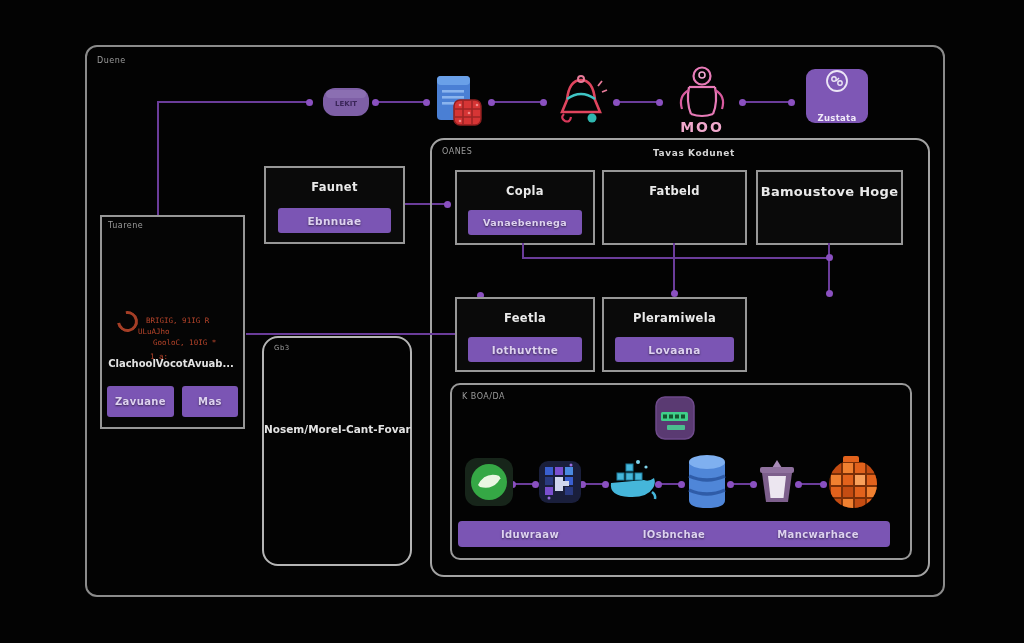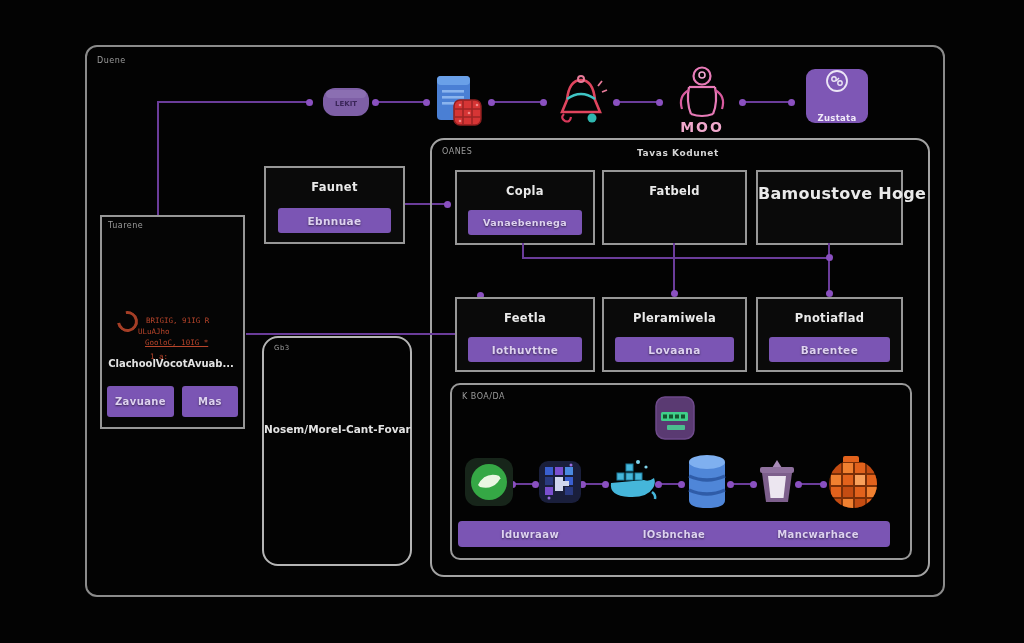--- a/index.html
+++ b/index.html
@@ -13,21 +13,21 @@
   .nbox{position:absolute;background:#0a0a0a;border:2px solid #979797;}
   .nbox .t{margin-top:12px;text-align:center;font-size:11.5px;font-weight:bold;color:#eaeaea;
            letter-spacing:.3px;white-space:nowrap;}
   .pbtn{position:absolute;background:#7b55b4;border-radius:3px;color:#ded2f0;font-weight:bold;
         display:flex;align-items:center;justify-content:center;font-size:10.5px;letter-spacing:.4px;
         text-shadow:0 1px 2px rgba(0,0,0,.55);white-space:nowrap;cursor:pointer;}
   .icon{position:absolute;}
   .code{position:absolute;font-family:"DejaVu Sans Mono",monospace;font-size:7.5px;line-height:10px;
         color:#b8452b;white-space:pre;margin-top:26px;}
   .caption{position:absolute;font-size:10px;font-weight:bold;color:#e3e3e3;text-align:center;white-space:nowrap;}
-  .paneltitle{position:absolute;left:0;right:0;text-align:center;font-size:9px;font-weight:bold;color:#d5d5d5;letter-spacing:.6px;}
+  .paneltitle{position:absolute;left:0;right:0;text-align:center;font-size:9px;font-weight:bold;color:#d5d5d5;letter-spacing:.6px;padding-left:16px;}
   .bar{position:absolute;background:#7b55b4;border-radius:4px;display:flex;align-items:center;}
   .bar span{flex:1;text-align:center;font-size:10px;font-weight:bold;color:#ddd2f0;letter-spacing:.4px;
             text-shadow:0 1px 2px rgba(0,0,0,.5);}
   .cring{position:absolute;width:15px;height:15px;border:3px solid #a53e26;border-radius:50%;
          border-left-color:transparent;transform:rotate(35deg);}
   .apptile{position:absolute;background:#7e57b5;border-radius:9px;display:flex;flex-direction:column;
            align-items:center;justify-content:center;gap:20px;cursor:pointer;}
   .apptile .albl{font-size:8.5px;font-weight:bold;color:#f0eaf8;letter-spacing:.3px;}
 </style>
 </head>
@@ -127,21 +127,21 @@
   <div class="paneltitle" style="left:430px;width:496px;top:148px;">Tavas Kodunet</div>
 
   <div class="nbox" style="left:455px;top:170px;width:136px;height:71px;">
     <div class="t">Copla</div>
     <div class="pbtn" style="left:11px;right:11px;bottom:8px;height:25px;font-size:9.5px;">Vanaebennega</div>
   </div>
   <div class="nbox" style="left:602px;top:170px;width:141px;height:71px;">
     <div class="t">Fatbeld</div>
   </div>
   <div class="nbox" style="left:756px;top:170px;width:143px;height:71px;">
-    <div class="t" style="font-size:16px;">Bamoustove Hoge</div>
+    <div class="t" style="font-size:13px;">Bamoustove Hoge</div>
   </div>
 
   <div class="vline" style="left:522px;top:243px;height:16px;"></div>
   <div class="hline" style="left:522px;top:257px;width:308px;"></div>
   <div class="vline" style="left:673px;top:243px;height:51px;"></div>
   <div class="dot" style="left:671px;top:290px;"></div>
   <div class="vline" style="left:828px;top:243px;height:51px;"></div>
   <div class="dot" style="left:826px;top:254px;"></div>
   <div class="dot" style="left:826px;top:290px;"></div>
 
@@ -149,24 +149,20 @@
   <div class="vline" style="left:480px;top:294px;height:41px;"></div>
   <div class="dot" style="left:477px;top:292px;"></div>
 
   <div class="nbox" style="left:455px;top:297px;width:136px;height:71px;">
     <div class="t">Feetla</div>
     <div class="pbtn" style="left:11px;right:11px;bottom:8px;height:25px;">Iothuvttne</div>
   </div>
   <div class="nbox" style="left:602px;top:297px;width:141px;height:71px;">
     <div class="t">Pleramiwela</div>
     <div class="pbtn" style="left:11px;right:11px;bottom:8px;height:25px;">Lovaana</div>
-  </div>
-  <div class="nbox" style="left:756px;top:297px;width:143px;height:71px;">
-    <div class="t">Pnotiaflad</div>
-    <div class="pbtn" style="left:11px;right:11px;bottom:8px;height:25px;">Barentee</div>
   </div>
 
   <div class="frame" style="left:450px;top:383px;width:458px;height:173px;border-radius:10px;border-color:#9a9a9a;"></div>
   <div class="tinylabel" style="left:462px;top:392px;">K BOA/DA</div>
 
   <div class="icon" style="left:652px;top:395px;">
     <svg width="46" height="46" viewBox="0 0 46 46">
       <rect x="4" y="2" width="38" height="42" rx="9" fill="#5a3a72" stroke="#6e4a8a" stroke-width="1.5"></rect>
       <rect x="9" y="17" width="27" height="9" rx="1.5" fill="#3fcf8a"></rect>
       <rect x="11" y="19.5" width="4" height="4" fill="#14532d"></rect>
@@ -278,21 +274,21 @@
   <div class="bar" style="left:458px;top:521px;width:432px;height:26px;">
     <span>Iduwraaw</span>
     <span>IOsbnchae</span>
     <span>Mancwarhace</span>
   </div>
 
   <div class="nbox" style="left:100px;top:215px;width:141px;height:210px;background:#050505;"></div>
   <div class="tinylabel" style="left:108px;top:221px;">Tuarene</div>
   <div class="code" style="left:146px;top:290px;">BRIGIG, 91IG R</div>
   <div class="code" style="left:138px;top:301px;">ULuAJho</div>
-  <div class="code" style="left:145px;top:312px;text-decoration:underline;">GooloC, 10IG *</div>
+  <div class="code" style="left:153px;top:312px;">GooloC, 10IG *</div>
   <div class="code" style="left:150px;top:326px;">1 a:</div>
   <div class="cring" style="left:117px;top:311px;"></div>
   <div class="caption" style="left:103px;top:358px;width:136px;">ClachoolVocotAvuab...</div>
   <div class="pbtn" style="left:107px;top:386px;width:67px;height:31px;font-size:10px;">Zavuane</div>
   <div class="pbtn" style="left:182px;top:386px;width:56px;height:31px;font-size:10px;">Mas</div>
 
   <div class="frame" style="left:262px;top:336px;width:146px;height:226px;border-radius:16px;border-color:#b5b5b5;"></div>
   <div class="tinylabel" style="left:274px;top:344px;font-size:7px;">Gb3</div>
   <div class="caption" style="left:264px;top:423px;width:142px;font-size:10.5px;">Nosem/Morel-Cant-Fovar</div>
 

